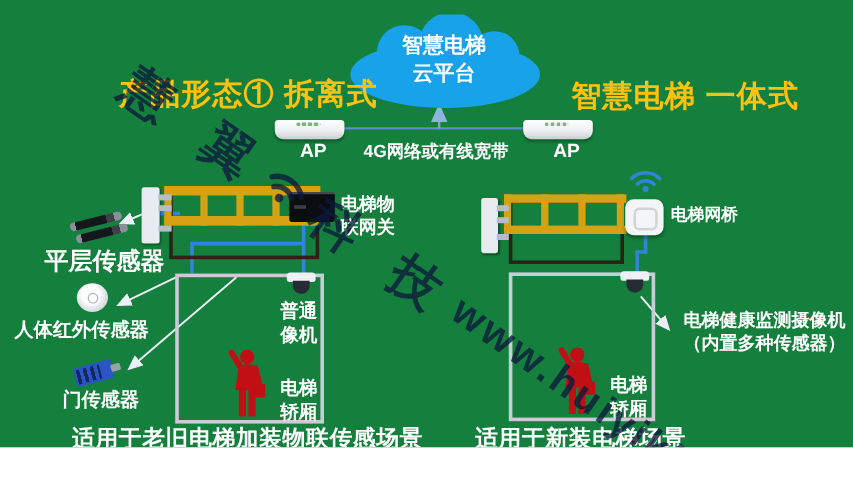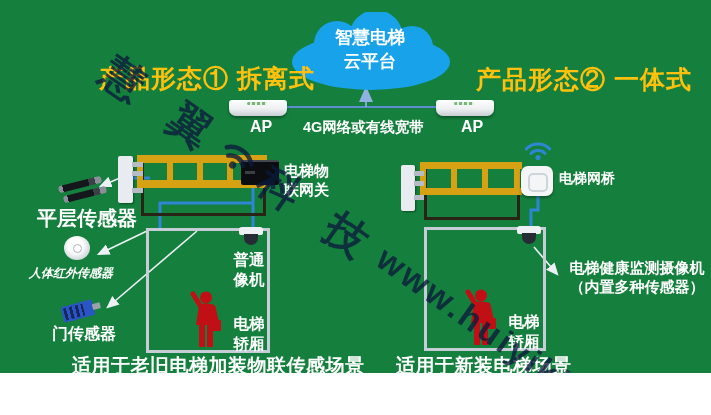--- a/index.html
+++ b/index.html
@@ -91,21 +91,21 @@
   <svg style="position:absolute;left:290px;top:12px;" width="162" height="80" viewBox="0 0 162 80">
     <circle cx="47" cy="32" r="23" fill="#18a2e9"></circle>
     <circle cx="86" cy="25" r="27" fill="#18a2e9"></circle>
     <circle cx="122" cy="35" r="21" fill="#18a2e9"></circle>
     <ellipse cx="81" cy="50" rx="79" ry="28" fill="#18a2e9"></ellipse>
   </svg>
   <div class="cloud-text">智慧电梯
 云平台</div>
 
   <div class="title" style="left:99px;top:62px;">产品形态①  拆离式</div>
-  <div class="title" style="left:476px;top:63px;">产品形态②  一体式</div>
+  <div class="title" style="left:476px;top:63px;">智慧电梯  一体式</div>
 
   <div class="ap" style="left:229px;top:100px;"></div>
   <div class="ap" style="left:436px;top:100px;"></div>
   <div class="lbl" style="left:250px;top:117px;font-size:16px;">AP</div>
   <div class="lbl" style="left:461px;top:117px;font-size:16px;">AP</div>
   <div class="lbl" style="left:303px;top:118px;font-size:14.5px;">4G网络或有线宽带</div>
 
   <div class="shaft" style="left:141px;top:160px;width:119px;height:50px;"></div>
   <div class="railbar" style="left:137px;top:155px;width:130px;"></div>
   <div class="railbar" style="left:137px;top:180px;width:130px;"></div>
@@ -119,21 +119,21 @@
   <div class="pin" style="left:132px;top:171px;width:11px;"></div>
   <div class="pin" style="left:132px;top:188px;width:11px;"></div>
   <div class="gateway"></div>
   <div class="lbl" style="left:284px;top:161px;font-size:15px;">电梯物
 联网关</div>
 
   <div class="lev" style="left:58px;top:181px;"></div>
   <div class="lev" style="left:63px;top:191px;"></div>
   <div class="lbl" style="left:37px;top:206px;font-size:20px;">平层传感器</div>
   <div class="pir"></div>
-  <div class="lbl" style="left:29px;top:266px;font-size:12px;font-style:italic;">人体红外传感器</div>
+  <div class="lbl" style="left:12px;top:266px;font-size:16px;">人体红外传感器</div>
   <div class="doorsensor"></div>
   <div class="lbl" style="left:52px;top:324px;font-size:16px;text-align:center;">门传感器</div>
 
   <div class="carbox" style="left:146px;top:228px;width:118px;height:119px;"></div>
   <div class="cam-base" style="left:239px;top:227px;"></div>
   <div class="cam-dome" style="left:244px;top:234px;"></div>
   <div class="lbl" style="left:231px;top:250px;font-size:15.5px;width:36px;text-align:center;">普通
 像机</div>
   <div class="lbl" style="left:231px;top:314px;font-size:15.5px;width:36px;text-align:center;">电梯
 轿厢</div>
@@ -178,21 +178,21 @@
   <svg class="person" style="left:464px;top:288px;" width="34" height="58" viewBox="0 0 34 58">
     <circle cx="17" cy="7.5" r="6" fill="#c01015"></circle>
     <path d="M12,17 L4,4" stroke="#c01015" stroke-width="5" stroke-linecap="round"></path>
     <path d="M10,15 C13,13 21,13 24,15 L27,35 L7,35 Z" fill="#c01015"></path>
     <path d="M24,17 L27,30" stroke="#c01015" stroke-width="5" stroke-linecap="round"></path>
     <rect x="23" y="30" width="9" height="11" rx="1" fill="#c01015"></rect>
     <rect x="10" y="35" width="6" height="22" fill="#c01015"></rect>
     <rect x="18" y="35" width="6" height="22" fill="#c01015"></rect>
   </svg>
 
-  <div class="caption" style="left:72px;top:353px;text-align:center;">适用于老旧电梯加装物联传感场景</div>
+  <div class="caption" style="left:60px;top:353px;text-align:center;">适用于老旧电梯加装物联传感场景</div>
   <div class="caption" style="left:396px;top:353px;">适用于新装电梯场景</div>
 
   <div class="watermark">
     <span class="wm-brand">慧 翼</span>
     <svg class="wm-wifi" width="36" height="28" viewBox="0 0 24 18">
       <path d="M2,8 a14,14 0 0 1 20,0" stroke="currentColor" stroke-width="3" fill="none" stroke-linecap="round"></path>
       <path d="M6,12 a8.5,8.5 0 0 1 12,0" stroke="currentColor" stroke-width="3" fill="none" stroke-linecap="round"></path>
       <circle cx="12" cy="15.5" r="2.4" fill="currentColor"></circle>
     </svg>
     <span class="wm-brand">科 技</span>

